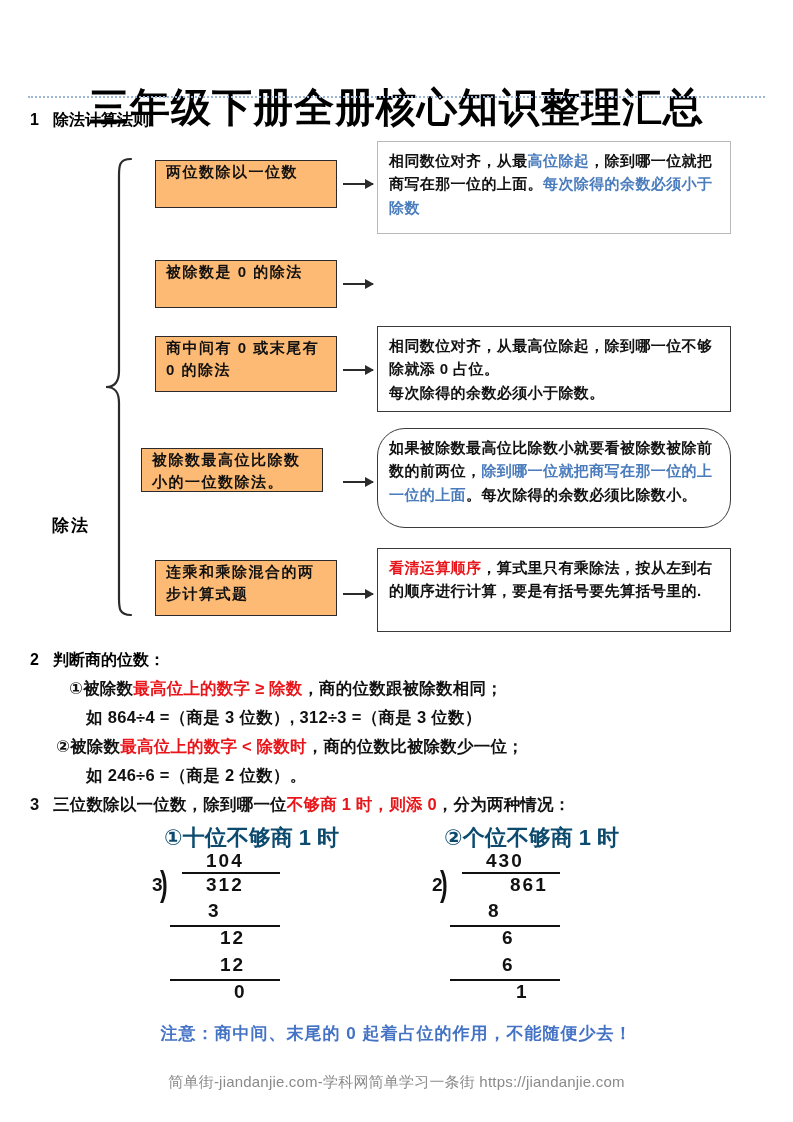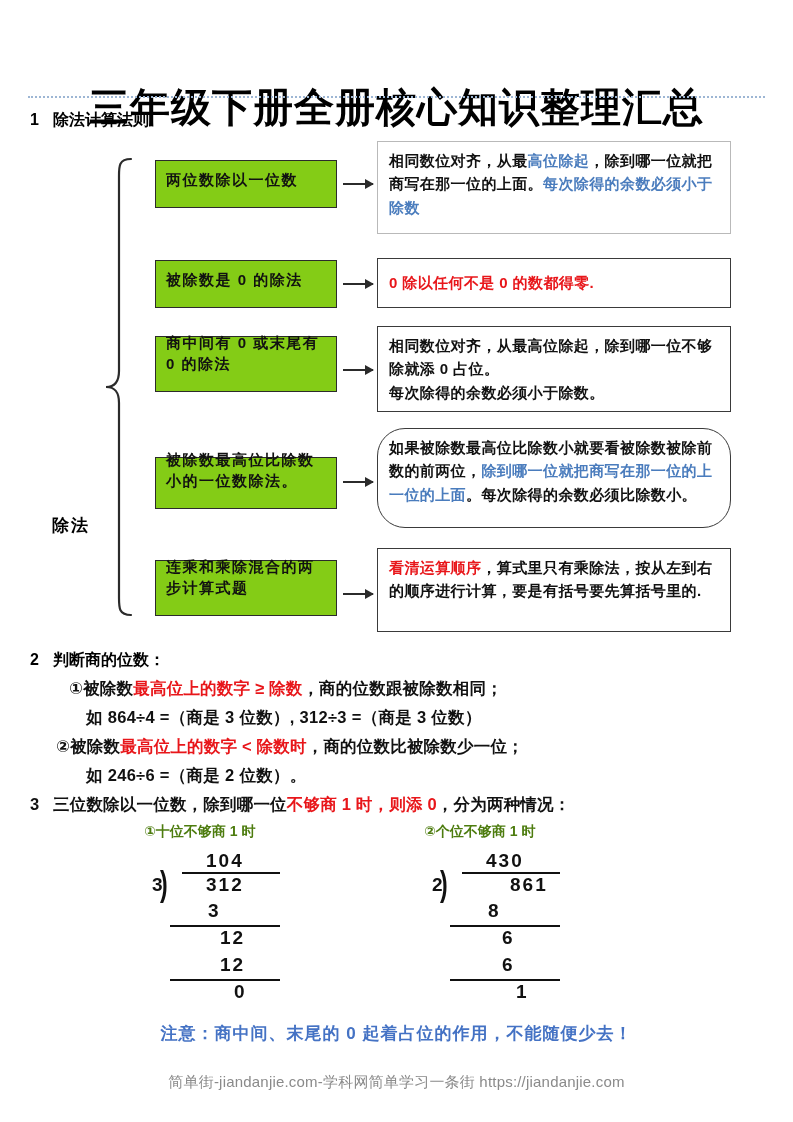--- a/index.html
+++ b/index.html
@@ -70,25 +70,25 @@
     top: 378px;
     font-size: 17px;
     font-weight: 700;
     letter-spacing: 2px;
     color: #000;
   }
 
   .lbox {
     position: absolute;
     border: 1.6px solid #2b2b2b;
-    background: #84cc16;
+    background: #fdba74;
     box-sizing: border-box;
     display: flex;
-    align-items: flex-end;
-    padding: 16px 10px;
+    align-items: flex-start;
+    padding: 0 10px;
   }
   .lbox span {
     font-size: 15px;
     font-weight: 700;
     line-height: 1.45;
     letter-spacing: 1.5px;
     color: #111;
   }
 
   .rbox {
@@ -133,24 +133,25 @@
     font-weight: 700;
     white-space: nowrap;
     color: #111;
     letter-spacing: 0.2px;
   }
   .body-line.ind { letter-spacing: 0.3px; }
 
   
   .ld-caption {
     position: absolute;
-    font-size: 14px;
+    font-size: 22px;
     font-weight: 700;
     white-space: nowrap;
-    color: #4d7c0f;
+    color: #0c4a6e;
+    margin-left: 20px;
   }
   .ld {
     position: absolute;
     font-family: "Liberation Sans", "DejaVu Sans", sans-serif;
     font-size: 19px;
     font-weight: 700;
     color: #111;
   }
   .ld .num { position: absolute; white-space: nowrap; letter-spacing: 2px; }
   .ld .bar { position: absolute; height: 1.8px; background: #111; }
@@ -207,38 +208,33 @@
   <div class="rbox soft" style="left:377px; top:5px; width:354px; height:93px;">
     <p>
       <span>相同数位对齐，从最</span><span class="blue">高位除起</span><span>，除到哪一位就把商写在那一位的上面。</span><span class="blue">每次除得的余数必须小于除数</span>
     </p>
   </div>
 
   <div class="lbox" style="left:155px; top:124px; width:182px; height:48px;">
     <span>被除数是 0 的除法</span>
   </div>
   <div class="arrow" style="left:343px; top:147px; width:30px;"></div>
-  <div class="rbox" style="left:377px; top:122px; width:354px; height:50px; display:flex; align-items:center;">
-    <p>
-      <span class="red">0 除以任何不是 0 的数都得零.</span>
-    </p>
-  </div>
 
   <div class="lbox" style="left:155px; top:200px; width:182px; height:56px;">
     <span>商中间有 0 或末尾有 0 的除法</span>
   </div>
   <div class="arrow" style="left:343px; top:233px; width:30px;"></div>
   <div class="rbox" style="left:377px; top:190px; width:354px; height:86px;">
     <p>
       <span>相同数位对齐，从最高位除起，除到哪一位不够除就添 0 占位。</span><br>
       <span>每次除得的余数必须小于除数。</span>
     </p>
   </div>
 
-  <div class="lbox" style="left:155px; top:312px; width:182px; height:52px;margin-top:9px;">
+  <div class="lbox" style="left:141px; top:312px; width:182px; height:44px;">
     <span>被除数最高位比除数小的一位数除法。</span>
   </div>
   <div class="arrow" style="left:343px; top:345px; width:30px;"></div>
   <div class="rbox" style="left:377px; top:292px; width:354px; height:100px;border-radius:28px;">
     <p>
       <span>如果被除数最高位比除数小就要看被除数被除前数的前两位，</span><span class="blue">除到哪一位就把商写在那一位的上一位的上面</span><span>。每次除得的余数必须比除数小。</span>
     </p>
   </div>
 
   <div class="lbox" style="left:155px; top:424px; width:182px; height:56px;">

